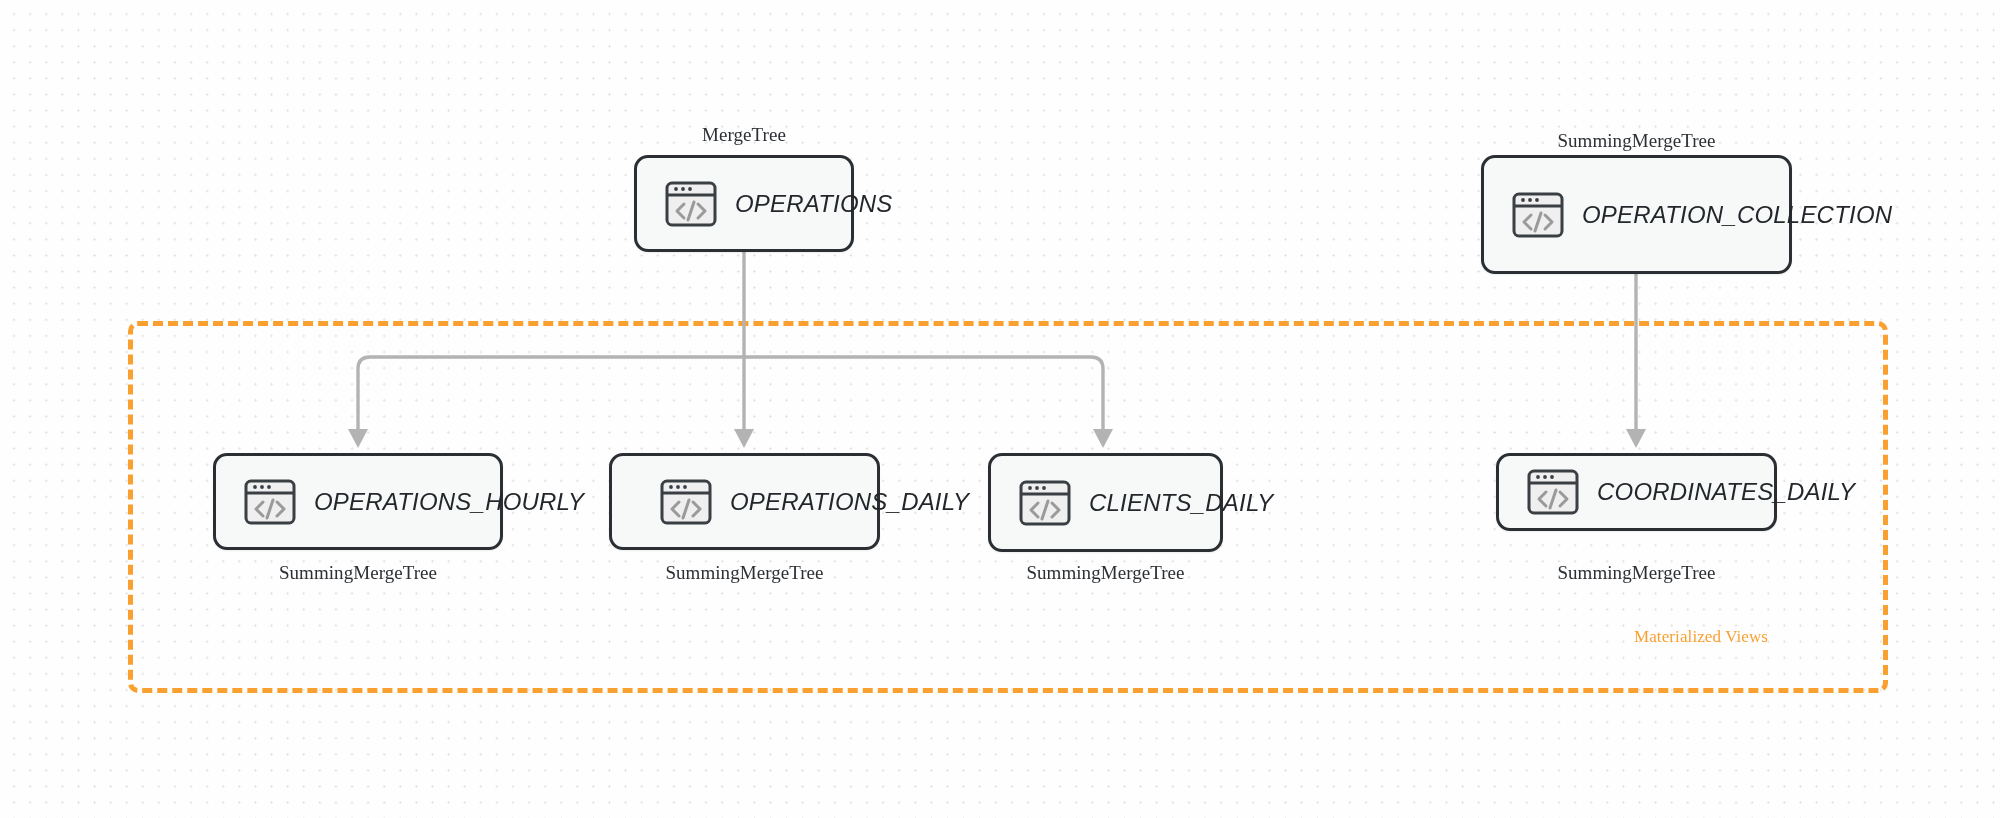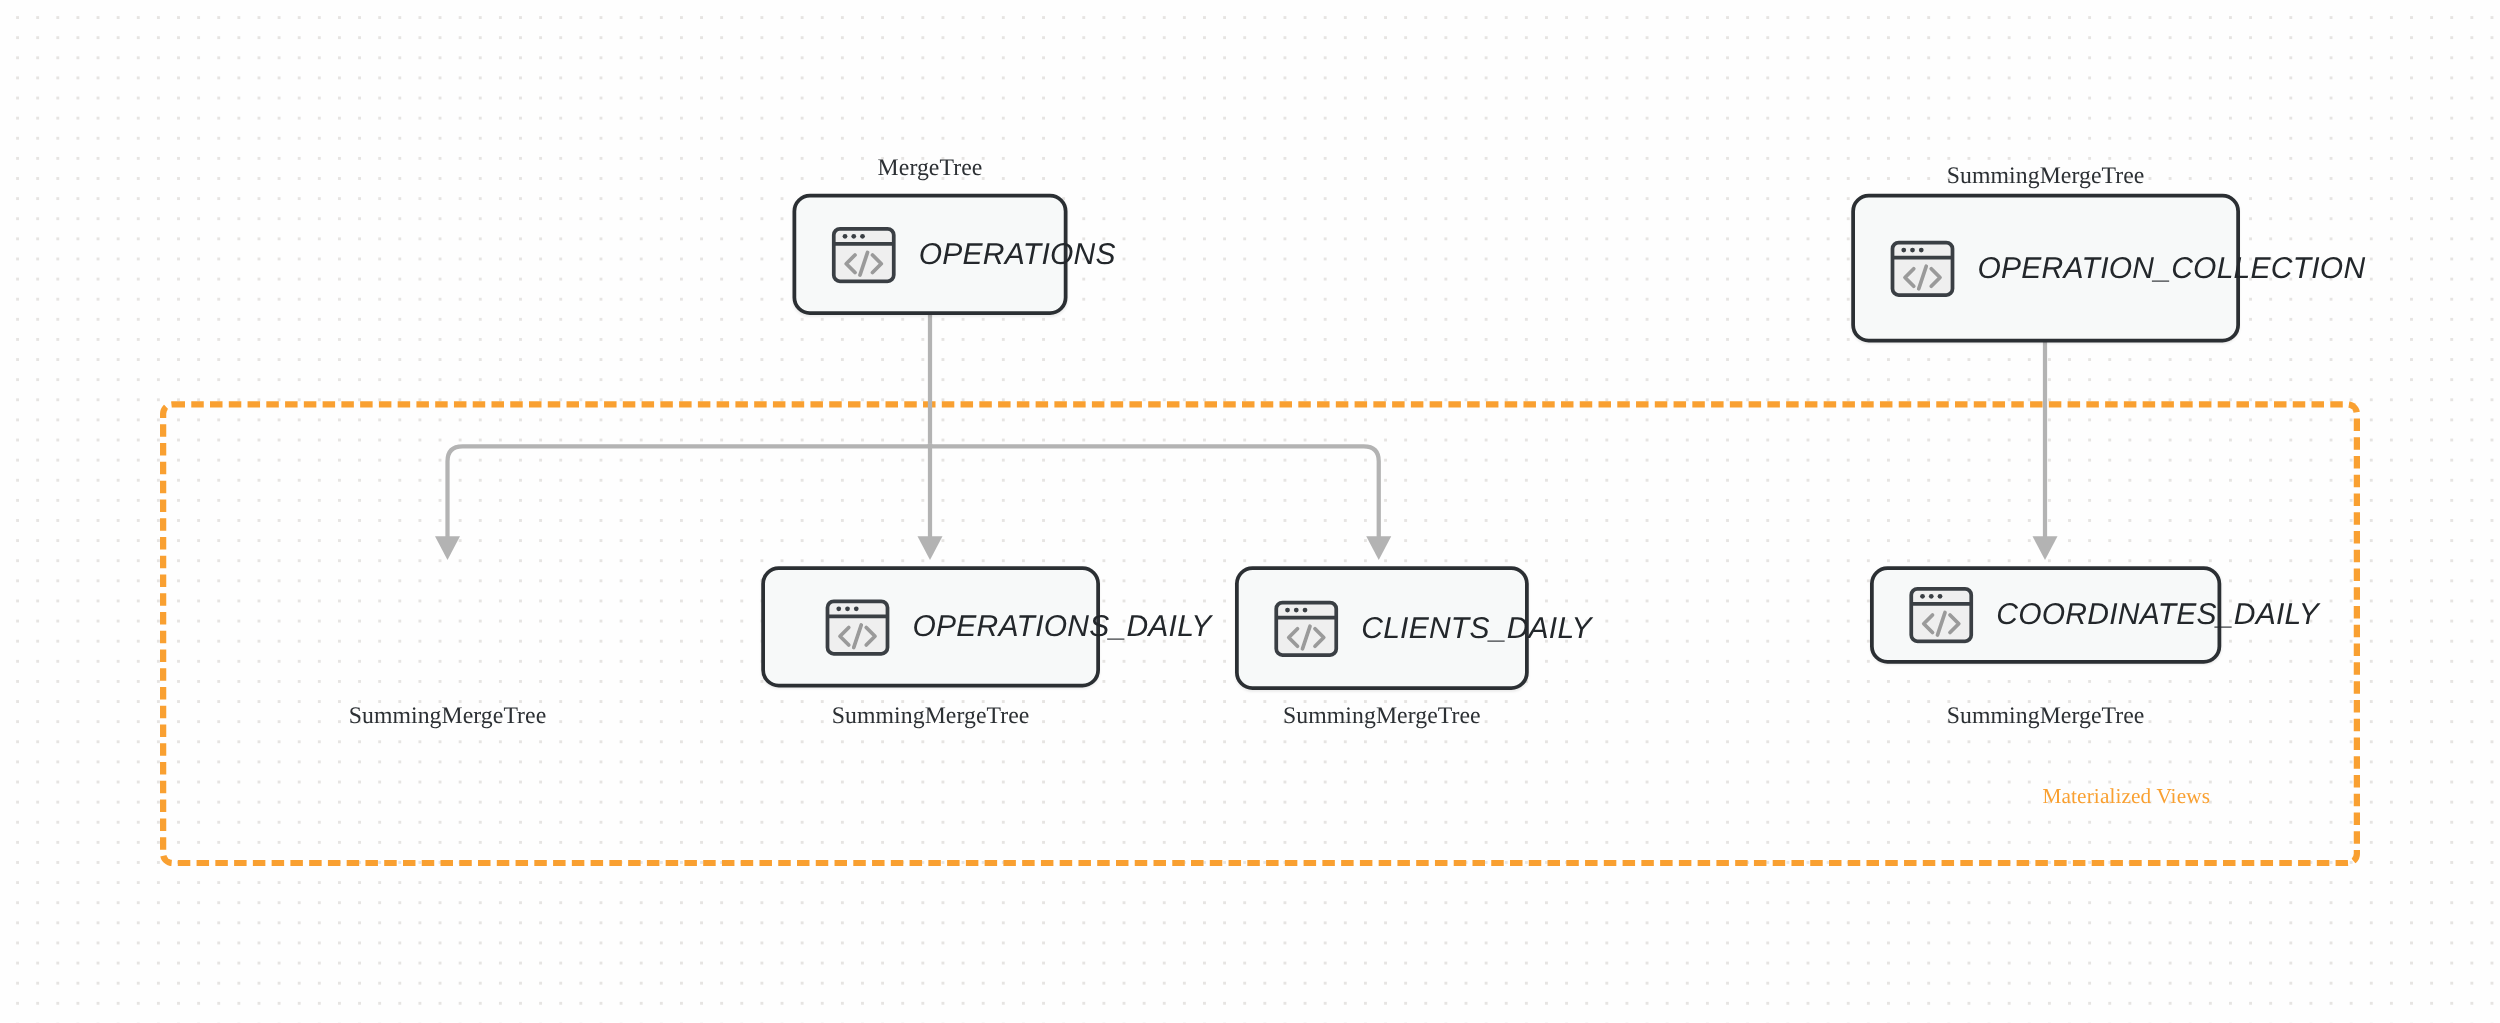--- a/index.html
+++ b/index.html
@@ -146,20 +146,33 @@
       <circle cx="11" cy="8" r="1.9" fill="#3a3f44"></circle>
       <circle cx="18" cy="8" r="1.9" fill="#3a3f44"></circle>
       <circle cx="25" cy="8" r="1.9" fill="#3a3f44"></circle>
       <path d="M 19 23 L 12 30 L 19 37" stroke="#9a9a9a" stroke-width="3" fill="none" stroke-linecap="round" stroke-linejoin="round"></path>
       <path d="M 33 23 L 40 30 L 33 37" stroke="#9a9a9a" stroke-width="3" fill="none" stroke-linecap="round" stroke-linejoin="round"></path>
       <path d="M 29 21 L 23 39" stroke="#9a9a9a" stroke-width="3" fill="none" stroke-linecap="round"></path>
     </svg>
     <span class="node-title">OPERATION_COLLECTION</span>
   </div>
 
+  <div class="node" style="left:213px; top:453px; width:290px; height:97px;">
+    <svg class="node-icon" viewBox="0 0 52 46">
+      <rect x="2" y="2" width="48" height="42" rx="5" ry="5" fill="#efefef" stroke="#3a3f44" stroke-width="3"></rect>
+      <path d="M 2 14 L 50 14" stroke="#3a3f44" stroke-width="3" fill="none"></path>
+      <circle cx="11" cy="8" r="1.9" fill="#3a3f44"></circle>
+      <circle cx="18" cy="8" r="1.9" fill="#3a3f44"></circle>
+      <circle cx="25" cy="8" r="1.9" fill="#3a3f44"></circle>
+      <path d="M 19 23 L 12 30 L 19 37" stroke="#9a9a9a" stroke-width="3" fill="none" stroke-linecap="round" stroke-linejoin="round"></path>
+      <path d="M 33 23 L 40 30 L 33 37" stroke="#9a9a9a" stroke-width="3" fill="none" stroke-linecap="round" stroke-linejoin="round"></path>
+      <path d="M 29 21 L 23 39" stroke="#9a9a9a" stroke-width="3" fill="none" stroke-linecap="round"></path>
+    </svg>
+    <span class="node-title">OPERATIONS_HOURLY</span>
+  </div>
   <div class="engine-label" style="left:213px; top:562px; width:290px;">SummingMergeTree</div>
 
   <div class="node" style="left:609px; top:453px; width:271px; height:97px;padding-left:48px;">
     <svg class="node-icon" viewBox="0 0 52 46">
       <rect x="2" y="2" width="48" height="42" rx="5" ry="5" fill="#efefef" stroke="#3a3f44" stroke-width="3"></rect>
       <path d="M 2 14 L 50 14" stroke="#3a3f44" stroke-width="3" fill="none"></path>
       <circle cx="11" cy="8" r="1.9" fill="#3a3f44"></circle>
       <circle cx="18" cy="8" r="1.9" fill="#3a3f44"></circle>
       <circle cx="25" cy="8" r="1.9" fill="#3a3f44"></circle>
       <path d="M 19 23 L 12 30 L 19 37" stroke="#9a9a9a" stroke-width="3" fill="none" stroke-linecap="round" stroke-linejoin="round"></path>

